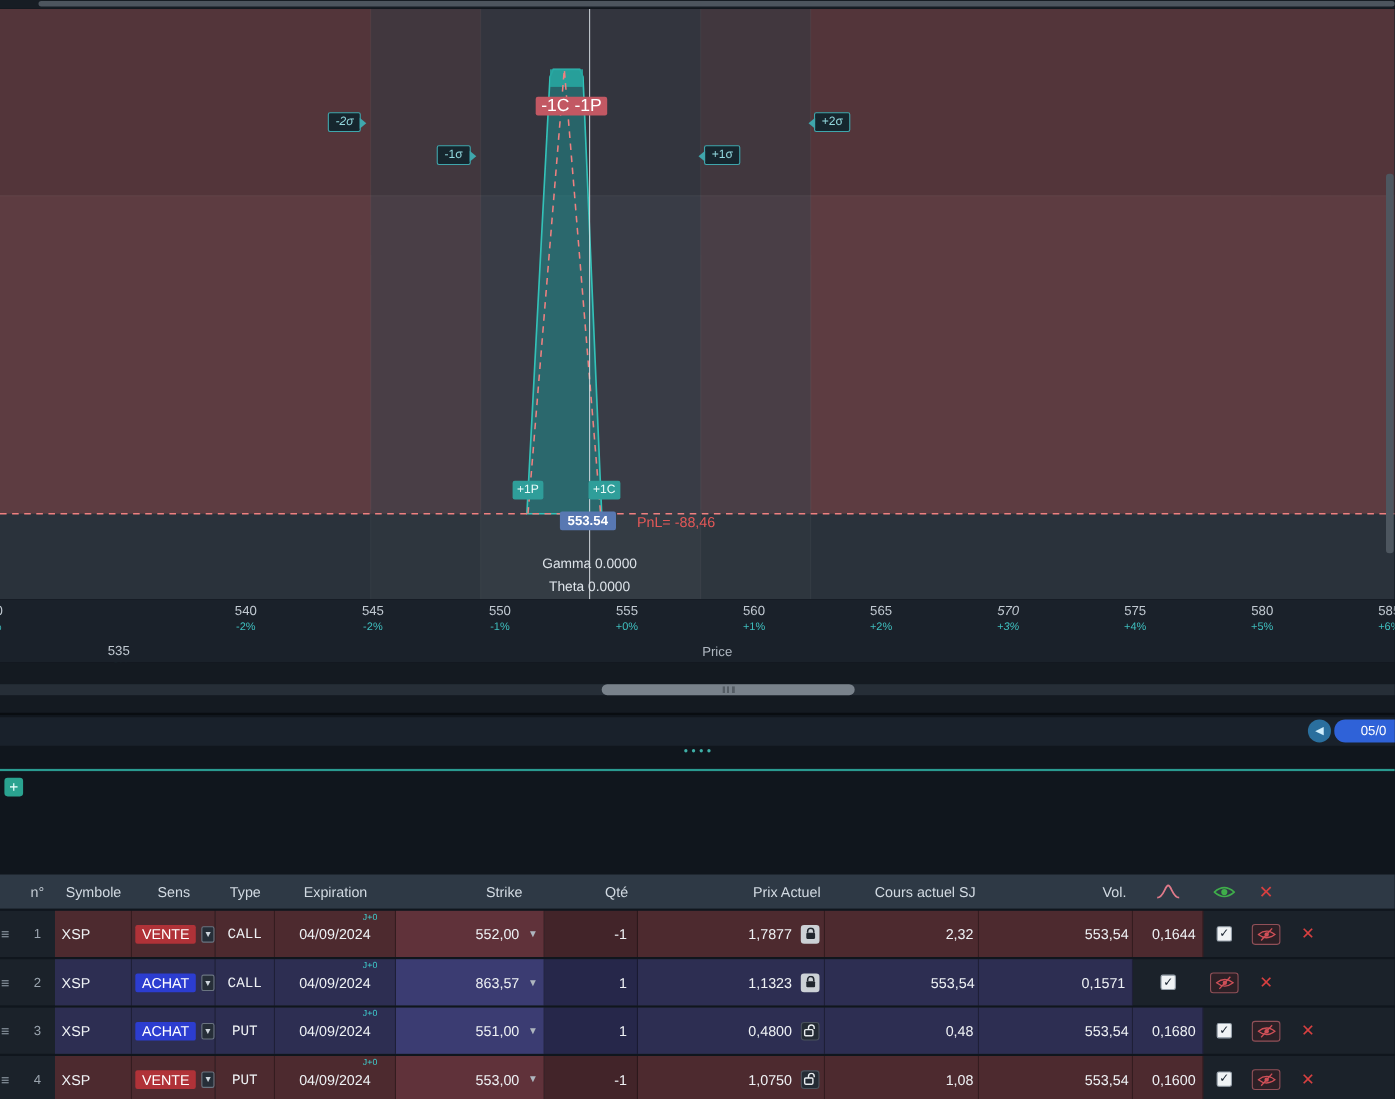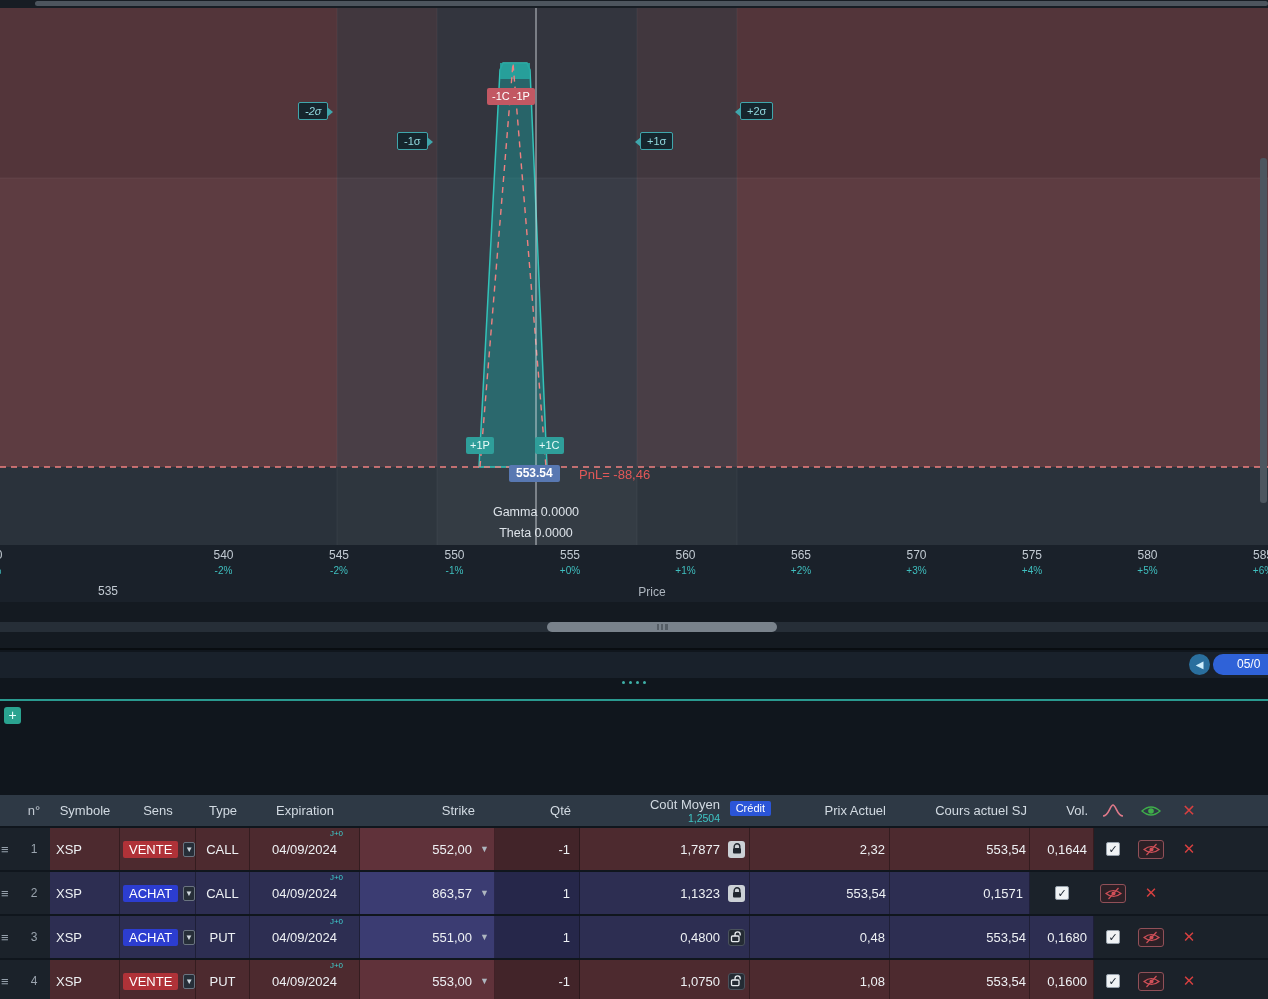--- a/index.html
+++ b/index.html
@@ -9,21 +9,21 @@
 
 .top-strip{position:absolute;left:0;top:0;width:1268px;height:8px;background:#171d24;}
 .top-strip .thumb{position:absolute;left:35px;top:1px;height:5px;width:1233px;background:#4d555e;border-radius:3px;}
 
 
 .chart-area{position:absolute;left:0;top:8px;width:1268px;height:537px;overflow:hidden;}
 .chart-area svg{position:absolute;left:0;top:0;}
 .sigma-tag{position:absolute;font-size:11px;line-height:16px;color:#92d8de;background:#16262e;border:1px solid #3fa6ac;padding:0 6px;border-radius:2px;}
 .sigma-tag.arrow-right::after{content:"";position:absolute;right:-6px;top:4px;border-left:6px solid #3fa6ac;border-top:5px solid transparent;border-bottom:5px solid transparent;}
 .sigma-tag.arrow-left::before{content:"";position:absolute;left:-6px;top:4px;border-right:6px solid #3fa6ac;border-top:5px solid transparent;border-bottom:5px solid transparent;}
-.strategy-tag{position:absolute;left:487px;top:80px;background:#c25863;color:#fff;font-size:11px;line-height:17px;padding:0 5px;border-radius:2px;}
+.strategy-tag{position:absolute;left:487px;top:80px;background:#c25863;color:#fff;font-size:16px;line-height:17px;padding:0 5px;border-radius:2px;}
 .leg-tag{position:absolute;top:429px;background:#2f9e9a;color:#eafaf8;font-size:11px;line-height:17px;padding:0 4px;border-radius:2px;}
 .leg-tag.put{left:466px;}
 .leg-tag.call{left:535px;}
 .price-badge{position:absolute;left:509px;top:457px;background:#5878b2;color:#fff;font-size:12px;font-weight:bold;line-height:17px;padding:0 7px;border-radius:2px;}
 .pnl-text{position:absolute;left:579px;top:459px;color:#e25858;font-size:13px;}
 .greek{position:absolute;left:466px;width:140px;text-align:center;color:#dde3e9;font-size:12.5px;}
 .greek.gamma{top:497px;}
 .greek.theta{top:518px;}
 .chart-vscroll{position:absolute;right:1px;top:150px;width:7px;height:345px;background:#4d565f;border-radius:3px;}
 
@@ -78,21 +78,21 @@
 .leg-row .tintd{background:var(--tintd);border-right:1px solid rgba(0,0,0,0.32);}
 .leg-row .tint2{background:var(--tint2);border-right:1px solid rgba(0,0,0,0.32);}
 .leg-row.vente{--tint:#4d2a2f;--tintd:#422429;--tint2:#60323a;--chip:#b03238;}
 .leg-row.achat{--tint:#2d2e52;--tintd:#26274a;--tint2:#3b3c72;--chip:#2c3dd0;}
 .cell.drag{justify-content:flex-start;color:#95a0ab;font-size:13px;padding-left:1px;cursor:grab;}
 .cell.num{justify-content:center;color:#9aa4ae;font-size:12px;}
 .cell.sym{justify-content:flex-start;padding-left:6px;}
 .cell.sens{justify-content:flex-start;gap:5px;padding-left:3px;cursor:pointer;}
 .sens-chip{background:var(--chip);color:#fff;padding:1px 6px;border-radius:2px;font-size:13px;}
 .caret-box{width:15px;height:15px;background:#262e38;border:1px solid #6a7480;border-radius:2px;color:#cfd6dd;font-size:8px;line-height:13px;text-align:center;}
-.cell.type{justify-content:center;}
+.cell.type{justify-content:center;font-family:Liberation Mono, monospace;}
 .cell.exp{justify-content:center;}
 .exp-badge{position:absolute;top:1px;right:16px;font-size:8px;color:#3fd0d0;}
 .cell.strike-cell{justify-content:flex-end;padding-right:5px;cursor:pointer;}
 .strike-caret{color:#aeb6bf;font-size:9px;margin-left:8px;}
 .cell.qte{justify-content:flex-end;padding-right:9px;}
 .cell.cout{justify-content:flex-end;padding-right:4px;gap:8px;}
 .lock-chip{width:17px;height:17px;border-radius:3px;display:flex;align-items:center;justify-content:center;cursor:pointer;}
 .lock-chip.closed{background:#ccd1d6;}
 .lock-chip.open{background:#242b34;border:1px solid #4a525c;}
 .cell.prix{justify-content:flex-end;padding-right:4px;}
@@ -177,21 +177,21 @@
           <div class="tpct">+0%</div>
         </div>
         <div class="tick" style="left: 655.5px;">
           <div class="tp">560</div>
           <div class="tpct">+1%</div>
         </div>
         <div class="tick" style="left: 771px;">
           <div class="tp">565</div>
           <div class="tpct">+2%</div>
         </div>
-        <div class="tick" style="left: 886.5px;">
+        <div class="tick" style="left: 886.5px; font-style: italic;">
           <div class="tp">570</div>
           <div class="tpct">+3%</div>
         </div>
         <div class="tick" style="left: 1002px;">
           <div class="tp">575</div>
           <div class="tpct">+4%</div>
         </div>
         <div class="tick" style="left: 1117.5px; text-align: center;">
           <div class="tp">580</div>
           <div class="tpct">+5%</div>
@@ -241,27 +241,20 @@
 
     <div class="grid-row thead">
       <div class="th"></div>
       <div class="th c num-head">n°</div>
       <div class="th c">Symbole</div>
       <div class="th c">Sens</div>
       <div class="th c">Type</div>
       <div class="th c">Expiration</div>
       <div class="th r strike-h">Strike</div>
       <div class="th r qte-h">Qté</div>
-      <div class="th cout">
-        <div class="cout-stack">
-          <div class="cout-label">Coût Moyen</div>
-          <div class="credit-value">1,2504</div>
-        </div>
-        <span class="credit-badge">Crédit</span>
-      </div>
       <div class="th r prix-h">Prix Actuel</div>
       <div class="th r cours-h">Cours actuel SJ</div>
       <div class="th r vol-h">Vol.</div>
       <div class="th c">
         <svg width="22" height="15" viewBox="0 0 22 15">
           <path d="M1 13 C7 13 8 2 11 2 C14 2 15 13 21 13" fill="none" stroke="#e07a8a" stroke-width="1.6"></path>
         </svg>
       </div>
       <div class="th c">
         <svg width="20" height="14" viewBox="0 0 20 14">

